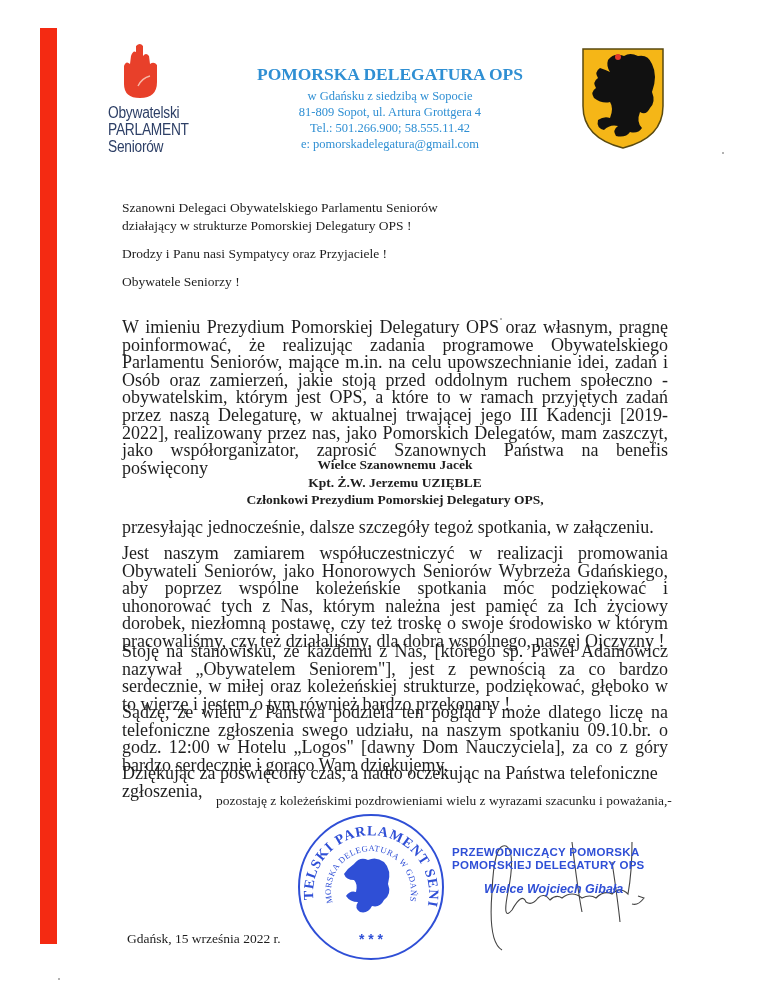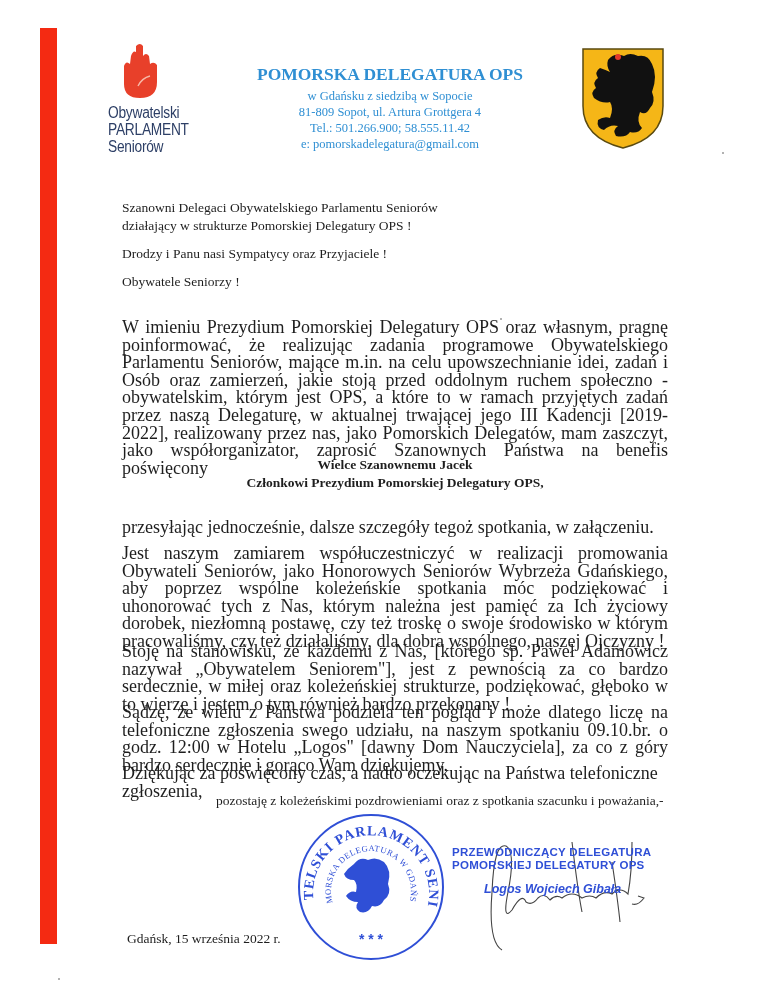--- a/index.html
+++ b/index.html
@@ -69,40 +69,41 @@
 </div>
 <div class="greet" style="top:245px;">Drodzy i Panu nasi Sympatycy oraz Przyjaciele !</div>
 <div class="greet" style="top:273px;">Obywatele Seniorzy !</div>
 
 <div class="text-block" style="top:319px;">
   <p class="j">W imieniu Prezydium Pomorskiej Delegatury OPS oraz własnym, pragnę poinformować, że realizując zadania programowe Obywatelskiego Parlamentu Seniorów, mające m.in. na celu upowszechnianie idei, zadań i Osób oraz zamierzeń, jakie stoją przed oddolnym ruchem społeczno - obywatelskim, którym jest OPS, a które to w ramach przyjętych zadań przez naszą Delegaturę, w aktualnej trwającej jego III Kadencji [2019-2022], realizowany przez nas, jako Pomorskich Delegatów, mam zaszczyt, jako współorganizator, zaprosić Szanownych Państwa na benefis poświęcony</p>
 </div>
 
 <div class="center-bold" style="top:456px;">
   <div>Wielce Szanownemu Jacek</div>
+  <div>Kpt. Ż.W. Jerzemu UZIĘBLE</div>
   <div>Członkowi Prezydium Pomorskiej Delegatury OPS,</div>
 </div>
 
 <div class="text-block" style="top:519px;">
   <p class="j">przesyłając jednocześnie, dalsze szczegóły tegoż spotkania, w załączeniu.</p>
 </div>
 <div class="text-block" style="top:545px;">
   <p class="j">Jest naszym zamiarem współuczestniczyć w realizacji promowania Obywateli Seniorów, jako Honorowych Seniorów Wybrzeża Gdańskiego, aby poprzez wspólne koleżeńskie spotkania móc podziękować i uhonorować tych z Nas, którym należna jest pamięć za Ich życiowy dorobek, niezłomną postawę, czy też troskę o swoje środowisko w którym pracowaliśmy, czy też działaliśmy, dla dobra wspólnego, naszej Ojczyzny !</p>
 </div>
 <div class="text-block" style="top:643px;">
   <p class="j">Stoję na stanowisku, że każdemu z Nas, [którego śp. Paweł Adamowicz nazywał „Obywatelem Seniorem"], jest z pewnością za co bardzo serdecznie, w miłej oraz koleżeńskiej strukturze, podziękować, głęboko w to wierzę i jestem o tym również bardzo przekonany !</p>
 </div>
 <div class="text-block" style="top:704px;">
   <p class="j">Sądzę, że wielu z Państwa podziela ten pogląd i może dlatego liczę na telefoniczne zgłoszenia swego udziału, na naszym spotkaniu 09.10.br. o godz. 12:00 w Hotelu „Logos" [dawny Dom Nauczyciela], za co z góry bardzo serdecznie i gorąco Wam dziękujemy.</p>
 </div>
 <div class="text-block" style="top:765px;">
   <p style="margin:0;">Dziękując za poświęcony czas, a nadto oczekując na Państwa telefoniczne zgłoszenia,</p>
 </div>
 
-<div class="closing">pozostaję z koleżeńskimi pozdrowieniami  oraz z spotkania szacunku i poważania,-</div>
+<div class="closing">pozostaję z koleżeńskimi pozdrowieniami  wielu z wyrazami szacunku i poważania,-</div>
 
 <div class="stamp">
   <svg width="150" height="150" viewBox="0 0 150 150">
     <defs>
       <path id="outerArc" d="M18 92 A58 58 0 1 1 132 92"></path>
       <path id="innerArc" d="M36 88 A40 40 0 1 1 114 88"></path>
     </defs>
     <circle cx="75" cy="75" r="72" fill="none" stroke="#2f4fd6" stroke-width="2"></circle>
     <text font-family="Liberation Serif, serif" font-size="14" font-weight="bold" fill="#2f4fd6" letter-spacing="1">
       <textPath href="#outerArc" startOffset="50%" text-anchor="middle">OBYWATELSKI PARLAMENT SENIORÓW</textPath>
@@ -116,22 +117,22 @@
     <text x="75" y="132" text-anchor="middle" font-family="Liberation Sans, sans-serif" font-size="14" font-weight="bold" fill="#2f4fd6">* * *</text>
   </svg>
 </div>
 
 <div class="signature">
   <svg width="200" height="125" viewBox="0 0 200 125">
     <path d="M40 118 Q26 110 30 60 Q32 10 44 14 Q54 20 46 60 Q40 90 50 78 Q60 60 64 70 Q70 74 76 66 Q82 60 88 68 Q94 62 100 66 Q110 58 120 66 Q128 62 134 66 Q142 58 150 62 Q158 54 166 62 Q170 40 170 10 M110 10 Q116 60 120 80 M150 30 Q156 70 158 90 M176 64 L182 66 Q176 74 170 72" stroke="#444" stroke-width="1.1" fill="none"></path>
   </svg>
 </div>
 <div class="sign-block">
-  <div>PRZEWODNICZĄCY DELEGATURA</div>
+  <div>PRZEWODNICZĄCY POMORSKA</div>
   <div>POMORSKIEJ DELEGATURY OPS</div>
 </div>
-<div class="sign-name">Logos Wojciech Gibała</div>
+<div class="sign-name">Wielce Wojciech Gibała</div>
 
 <div class="date">Gdańsk, 15 września 2022 r.</div>
 
 <div class="speck" style="left:500px; top:318px;"></div>
 <div class="speck" style="left:722px; top:152px;"></div>
 <div class="speck" style="left:58px; top:978px;"></div>
 
 </body></html>

